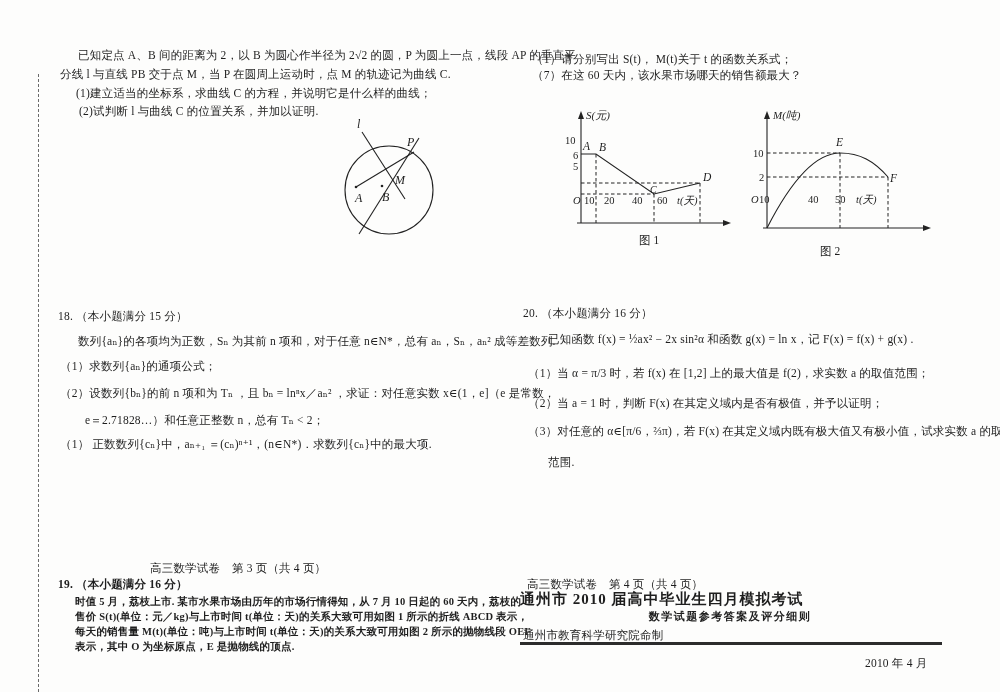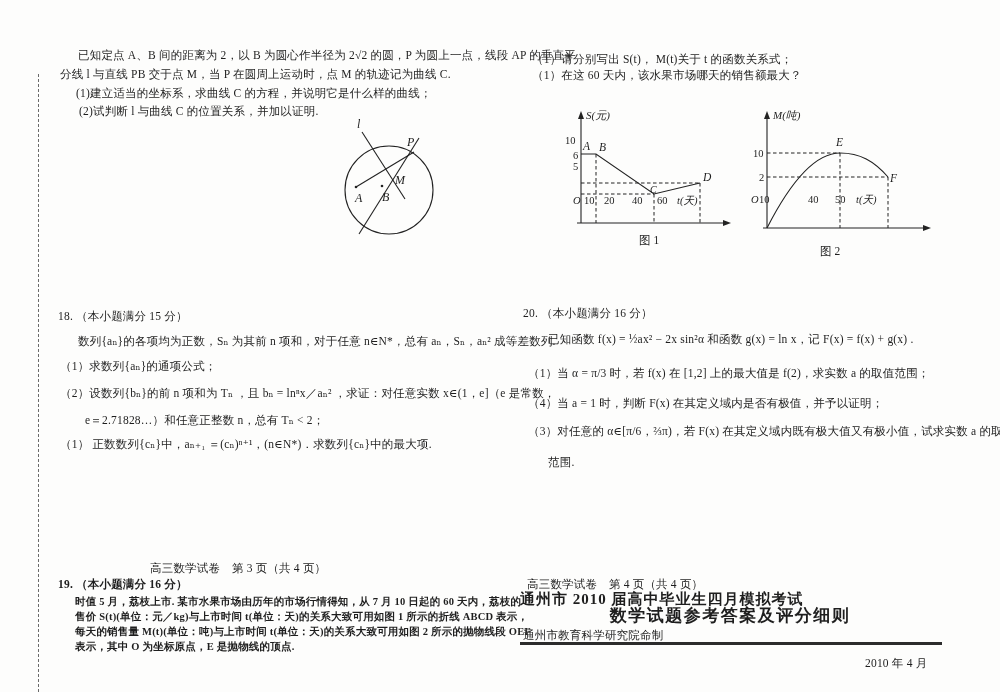--- a/index.html
+++ b/index.html
@@ -6,21 +6,21 @@
   body{
     width:1000px;height:692px;position:relative;overflow:hidden;
     background:#fdfdfc;color:#1e1e1e;
     font-family:"Liberation Serif","DejaVu Serif",serif;
   }
   .page{position:absolute;left:0;top:0;width:1000px;height:536px;}
   .t{position:absolute;white-space:pre;font-size:11.5px;line-height:14px;letter-spacing:.2px;}
   .t.small{font-size:10.5px;}
   .t.semib{font-weight:700;}
   .t.big{font-size:15px;font-weight:700;letter-spacing:1px;}
-  .t.big2{font-size:17px;font-weight:800;letter-spacing:1.5px;}
+  .t.big2{font-size:11px;font-weight:800;letter-spacing:1.5px;}
   .rule-v{position:absolute;left:38px;top:74px;height:618px;width:0;border-left:1.3px dashed #6a6a6a;}
   .thickline{position:absolute;background:#2c2c2c;}
   svg{position:absolute;overflow:visible;}
   svg text{font-family:"Liberation Serif","DejaVu Serif",serif;fill:#1e1e1e;}
   svg .it{font-style:italic;}
   .stroke{stroke:#222;fill:none;stroke-width:1.1;}
   .dash{stroke:#222;fill:none;stroke-width:1;stroke-dasharray:3.5 2.5;}
 </style>
 </head>
 <body>
@@ -55,21 +55,21 @@
   <div class="t" style="left:60px;top:437px">（1） 正数数列{cₙ}中，aₙ₊₁ ＝(cₙ)ⁿ⁺¹，(n∈N*)．求数列{cₙ}中的最大项.</div>
 
   <div class="t" style="left:150px;top:561px">高三数学试卷　第 3 页（共 4 页）</div>
   <div class="t semib" style="left:58px;top:577px">19. （本小题满分 16 分）</div>
   <div class="t semib small" style="left:75px;top:595px">时值 5 月，荔枝上市. 某市水果市场由历年的市场行情得知，从 7 月 10 日起的 60 天内，荔枝的</div>
   <div class="t semib small" style="left:75px;top:610px">售价 S(t)(单位：元／kg)与上市时间 t(单位：天)的关系大致可用如图 1 所示的折线 ABCD 表示，</div>
   <div class="t semib small" style="left:75px;top:625px">每天的销售量 M(t)(单位：吨)与上市时间 t(单位：天)的关系大致可用如图 2 所示的抛物线段 OEF</div>
   <div class="t semib small" style="left:75px;top:640px">表示，其中 O 为坐标原点，E 是抛物线的顶点.</div>
 
   <div class="t" style="left:532px;top:52px">（1）请分别写出 S(t)， M(t)关于 t 的函数关系式；</div>
-  <div class="t" style="left:532px;top:68px">（1）在这 60 天内，该水果市场哪天的销售额最大？</div>
+  <div class="t" style="left:532px;top:68px">（7）在这 60 天内，该水果市场哪天的销售额最大？</div>
 
   <svg style="left:553px;top:103px" width="195" height="150" viewBox="0 0 195 150">
     <line class="stroke" x1="28" y1="120" x2="28" y2="12"></line>
     <path d="M25,16 L28,8 L31,16" fill="#222" stroke="none"></path>
     <line class="stroke" x1="24" y1="120" x2="174" y2="120"></line>
     <path d="M170,117 L178,120 L170,123" fill="#222" stroke="none"></path>
     <polyline class="stroke" points="28,51 43,51 101,91 147,80" stroke-width="1.4"></polyline>
     <line class="dash" x1="43" y1="51" x2="43" y2="120"></line>
     <line class="dash" x1="101" y1="91" x2="101" y2="120"></line>
     <line class="dash" x1="147" y1="80" x2="147" y2="120"></line>
@@ -111,21 +111,21 @@
     <text x="13" y="100" font-size="10.5">10</text>
     <text x="62" y="100" font-size="10.5">40</text>
     <text x="89" y="100" font-size="10.5">50</text>
     <text class="it" x="110" y="100" font-size="10.5">t(天)</text>
     <text x="74" y="152" font-size="11.5">图 2</text>
   </svg>
 
   <div class="t" style="left:523px;top:306px">20. （本小题满分 16 分）</div>
   <div class="t" style="left:548px;top:332px">已知函数 f(x) = ½ax² − 2x sin²α 和函数 g(x) = ln x，记 F(x) = f(x) + g(x) .</div>
   <div class="t" style="left:528px;top:366px">（1）当 α = π/3 时，若 f(x) 在 [1,2] 上的最大值是 f(2)，求实数 a 的取值范围；</div>
-  <div class="t" style="left:528px;top:396px">（4）当 a = 1 时，判断 F(x) 在其定义域内是否有极值，并予以证明；</div>
+  <div class="t" style="left:528px;top:396px">（2）当 a = 1 时，判断 F(x) 在其定义域内是否有极值，并予以证明；</div>
   <div class="t" style="left:528px;top:424px">（3）对任意的 α∈[π/6，⅔π)，若 F(x) 在其定义域内既有极大值又有极小值，试求实数 a 的取值</div>
   <div class="t" style="left:548px;top:455px">范围.</div>
 
   <div class="t" style="left:527px;top:577px">高三数学试卷　第 4 页（共 4 页）</div>
   <div class="t big" style="left:520px;top:592px;width:420px;text-align:left;white-space:normal">通州市 2010 届高中毕业生四月模拟考试</div>
   <div class="t big2" style="left:520px;top:609px;width:420px;text-align:center;white-space:normal">数学试题参考答案及评分细则</div>
   <div class="t" style="left:523px;top:628px">通州市教育科学研究院命制</div>
   <div class="t" style="left:865px;top:656px">2010 年 4 月</div>
   <div class="thickline" style="left:520px;top:642px;width:422px;height:2.6px"></div>
 </div>

